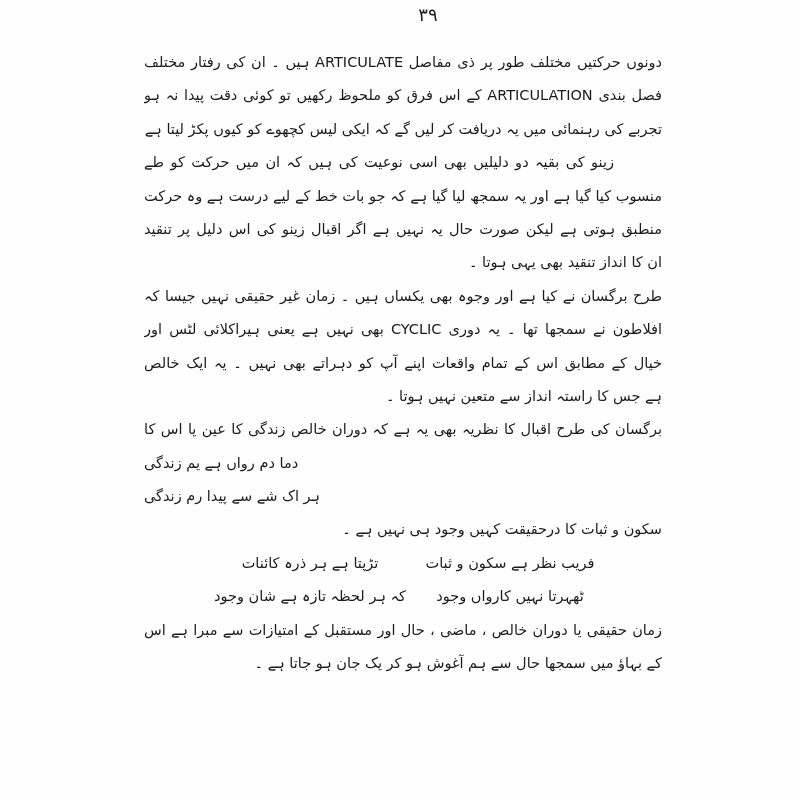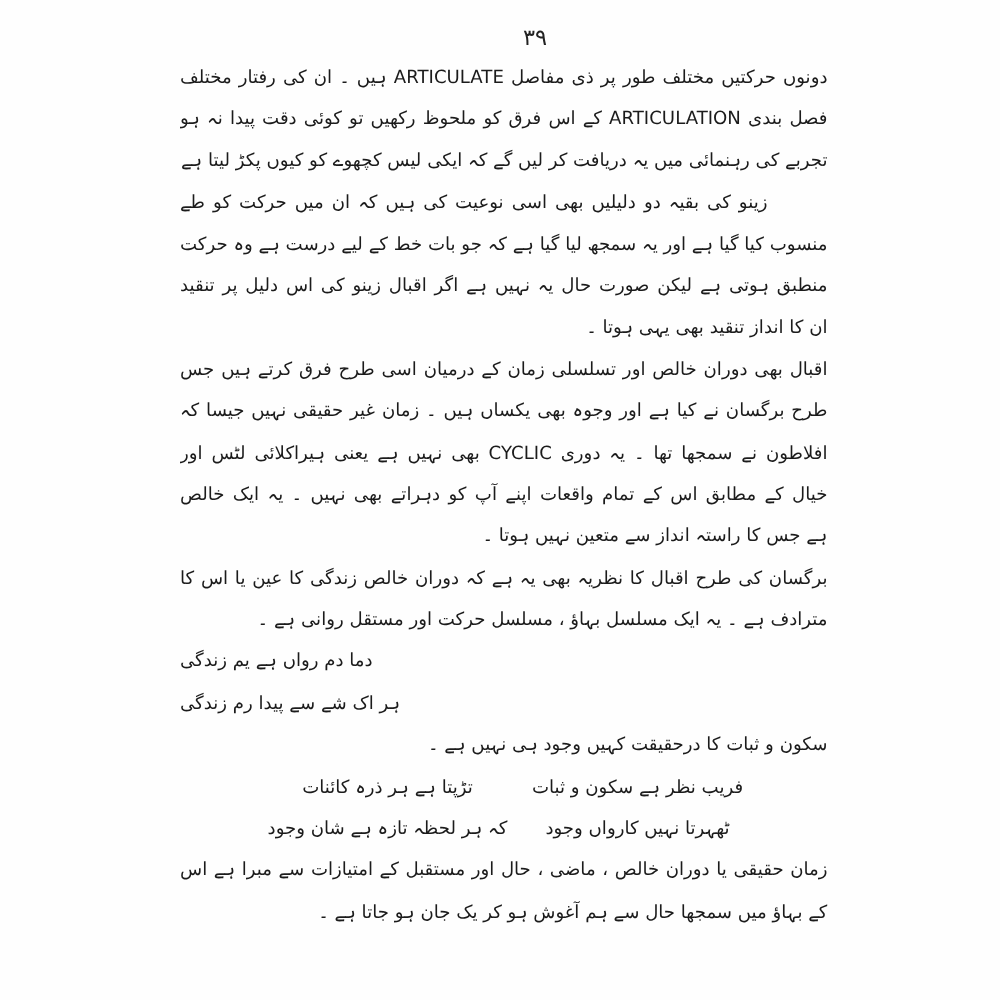--- a/index.html
+++ b/index.html
@@ -6,21 +6,21 @@
   body{
     width:800px;height:800px;overflow:hidden;
     background:#ffffff;
     font-family:"DejaVu Sans", sans-serif;
   }
   .page{
     position:relative;width:800px;height:800px;
     background:#fefefe;color:#1b1b1b;
   }
   .page-number{
-    position:absolute;top:20px;left:404px;width:48px;
+    position:absolute;top:4px;left:404px;width:48px;
     text-align:center;font-size:18px;color:#222;
   }
   .text-block{
     position:absolute;top:46px;right:138px;width:518px;
     direction:rtl;unicode-bidi:embed;
   }
   .line{
     font-size:14.5px;line-height:33.4px;height:33.4px;
     text-align:right;color:#1b1b1b;
     overflow:hidden;white-space:nowrap;
@@ -41,27 +41,25 @@
   <div class="page-number">۳۹</div>
 
   <div class="text-block">
       <div class="line full">دونوں حرکتیں مختلف طور پر ذی مفاصل ARTICULATE ہیں ۔ ان کی رفتار مختلف ہے ۔ اگر آپ</div>
       <div class="line full">فصل بندی ARTICULATION کے اس فرق کو ملحوظ رکھیں تو کوئی دقت پیدا نہ ہو گی ، کیونکہ آپ</div>
       <div class="line end">تجربے کی رہنمائی میں یہ دریافت کر لیں گے کہ ایکی لیس کچھوے کو کیوں پکڑ لیتا ہے ۔</div>
       <div class="line full indent">زینو کی بقیہ دو دلیلیں بھی اسی نوعیت کی ہیں کہ ان میں حرکت کو طے شدہ خط سے</div>
       <div class="line full">منسوب کیا گیا ہے اور یہ سمجھ لیا گیا ہے کہ جو بات خط کے لیے درست ہے وہ حرکت پر بھی</div>
       <div class="line full">منطبق ہوتی ہے لیکن صورت حال یہ نہیں ہے اگر اقبال زینو کی اس دلیل پر تنقید کرتے تو</div>
       <div class="line end">ان کا انداز تنقید بھی یہی ہوتا ۔</div>
-      <div class="line full">اقبال بھی دوران خالص اور تسلسلی زمان کے درمیان اسی طرح فرق کرتے ہیں جس</div>
       <div class="line full">طرح برگسان نے کیا ہے اور وجوہ بھی یکساں ہیں ۔ زمان غیر حقیقی نہیں جیسا کہ زینو اور</div>
       <div class="line full">افلاطون نے سمجھا تھا ۔ یہ دوری CYCLIC بھی نہیں ہے یعنی ہیراکلائی لٹس اور رواقیئین کے</div>
       <div class="line full">خیال کے مطابق اس کے تمام واقعات اپنے آپ کو دہراتے بھی نہیں ۔ یہ ایک خالص تخلیقی حرکت</div>
       <div class="line end">ہے جس کا راستہ انداز سے متعین نہیں ہوتا ۔</div>
       <div class="line full">برگسان کی طرح اقبال کا نظریہ بھی یہ ہے کہ دوران خالص زندگی کا عین یا اس کا</div>
-      <div class="line end">مترادف ہے ۔ یہ ایک مسلسل بہاؤ ، مسلسل حرکت اور مستقل روانی ہے ۔</div>
       <div class="line center">دما دم رواں ہے یم زندگی</div>
       <div class="line center">ہر اک شے سے پیدا رم زندگی</div>
       <div class="line end">سکون و ثبات کا درحقیقت کہیں وجود ہی نہیں ہے ۔</div>
       <div class="line pair">
         <span class="hemistich">فریب نظر ہے سکون و ثبات</span>
         <span class="hemistich">تڑپتا ہے ہر ذرہ کائنات</span>
       </div>
       <div class="line pair">
         <span class="hemistich">ٹھہرتا نہیں کارواں وجود</span>
         <span class="hemistich">کہ ہر لحظہ تازہ ہے شان وجود</span>

